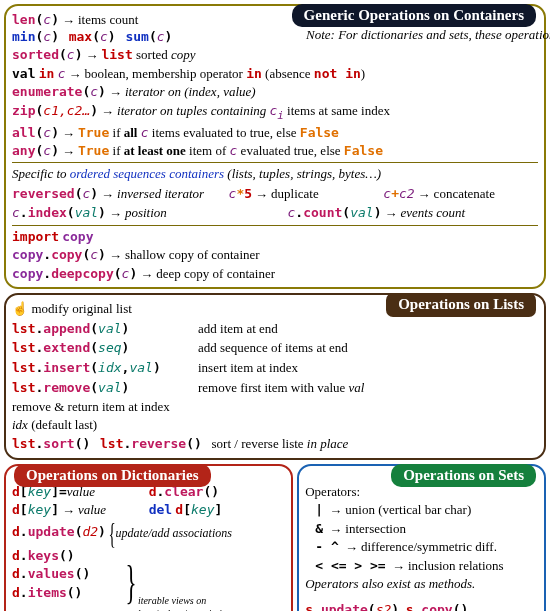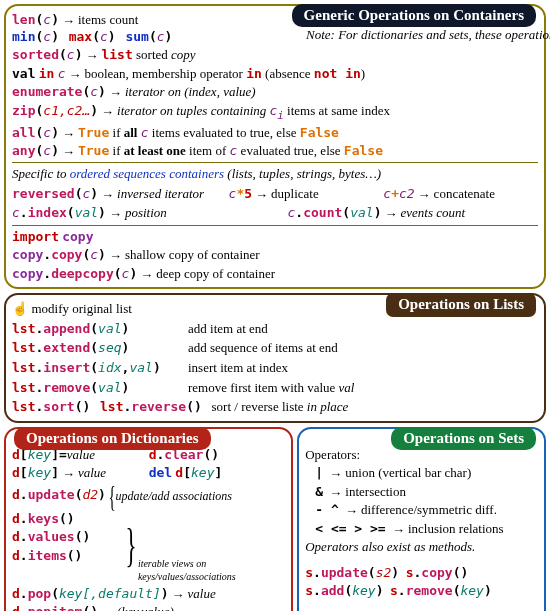--- a/index.html
+++ b/index.html
@@ -57,21 +57,21 @@
   .subnote { color:#1030c0; font-style:italic; }
   .arrow::before { content:"\2192"; padding:0 3px; }
   .line { margin: 1px 0; }
   .cols { display:flex; }
   .cols > div { flex:1; }
   .fit { white-space: nowrap; }
   .pt { padding-top:16px; }
   .grid2 {
     display:grid;
     grid-template-columns: 170px 1fr;
-    column-gap: 6px;
+    column-gap: 16px;
   }
   .grid2 > div { margin:1px 0; }
   .brace {
     font-size: 30px;
     font-family: serif;
     line-height: 0.8;
     vertical-align: middle;
     display:inline-block;
     transform: scaleX(0.5);
     margin: 0 -4px;
@@ -183,20 +183,21 @@
 
     <div><span class="kw-red">lst</span><span class="kw-plainb">.</span><span class="kw-teal">extend</span><span class="kw-plainb">(</span><span class="kw-argteal">seq</span><span class="kw-plainb">)</span></div>
     <div>add sequence of items at end</div>
 
     <div><span class="kw-red">lst</span><span class="kw-plainb">.</span><span class="kw-teal">insert</span><span class="kw-plainb">(</span><span class="kw-argteal">idx</span><span class="kw-plainb">,</span><span class="kw-argteal">val</span><span class="kw-plainb">)</span></div>
     <div>insert item at index</div>
 
     <div><span class="kw-red">lst</span><span class="kw-plainb">.</span><span class="kw-teal">remove</span><span class="kw-plainb">(</span><span class="kw-argteal">val</span><span class="kw-plainb">)</span></div>
     <div><span>remove first item with value</span> <i>val</i></div>
 
+    <div><span>remove &amp; return item at index</span> <i>idx</i> <span>(default last)</span></div>
   </div>
 
   <div class="line">
     <span class="kw-red">lst</span><span class="kw-plainb">.</span><span class="kw-teal">sort</span><span class="kw-plainb">()</span>&nbsp;&nbsp;
     <span class="kw-red">lst</span><span class="kw-plainb">.</span><span class="kw-teal">reverse</span><span class="kw-plainb">()</span>&nbsp;&nbsp;
     <span>sort / reverse liste</span> <i>in place</i>
   </div>
 </div>
 
 <div class="row2">

